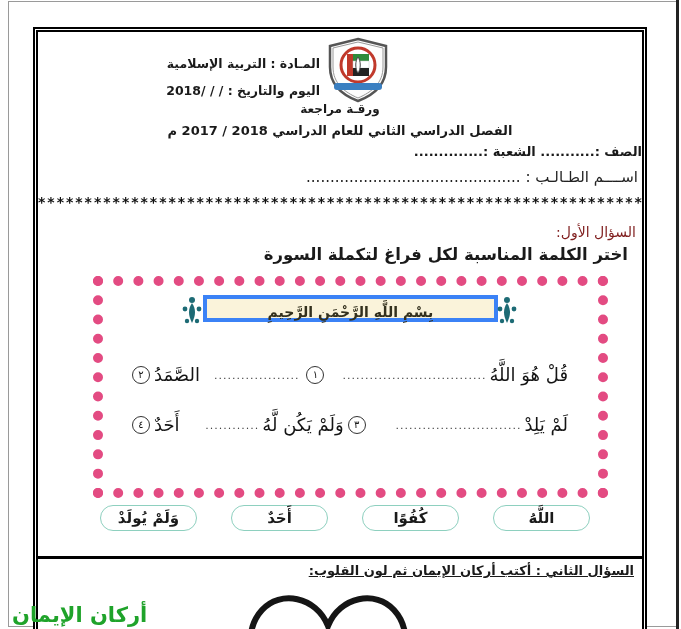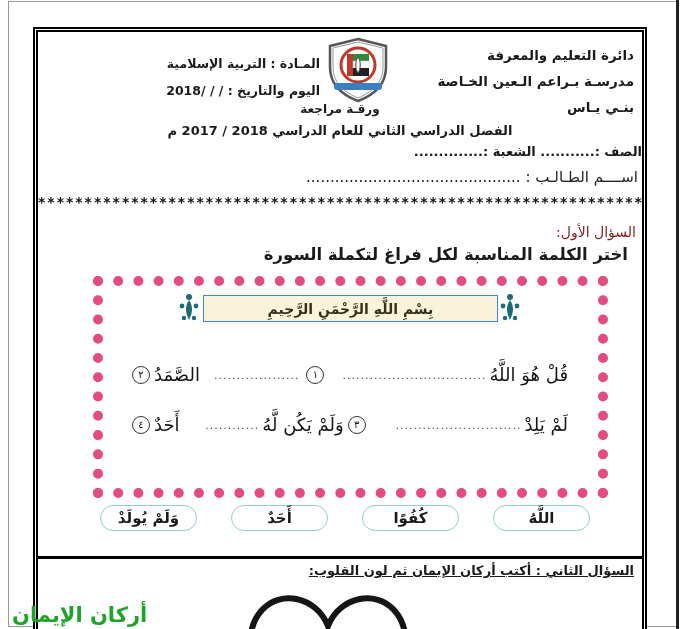--- a/index.html
+++ b/index.html
@@ -37,21 +37,21 @@
     overflow:hidden; color:#111; }
 
   .q1-label { position:absolute; top:192px; right:6px; direction:rtl;
     font-size:14px; color:#7f1d1d; }
   .q1-inst { position:absolute; top:213px; right:14px; direction:rtl;
     font-size:16.5px; font-weight:bold; }
 
   .qbox { position:absolute; left:55px; top:244px; width:515px; height:222px;
     border:10px dotted #e34b82; background:#fff; }
   .banner { position:relative; margin:9px auto 0; width:295px; height:27px;
-    background:#faf3da; border:1px solid #3b82f6; text-align:center;
+    background:#faf3da; border:4px solid #3b82f6; text-align:center;
     line-height:26px; font-weight:bold; font-size:14px; direction:rtl; color:#33301d; }
   .banner .orn { position:absolute; top:-4px; width:22px; height:32px; }
   .banner .orn.l { left:-26px; } .banner .orn.r { right:-24px; }
 
   .verse { position:absolute; left:25px; right:30px; display:flex; direction:rtl;
     align-items:baseline; font-size:18px; color:#141414; }
   .verse.v1 { top:78px; } .verse.v2 { top:128px; }
   .verse .w { white-space:nowrap; }
   .verse .dots { flex:1 1 auto; min-width:0; overflow:hidden; font-size:11px;
     letter-spacing:1px; color:#444; align-self:flex-end; padding:0 3px 3px; white-space:nowrap; }
@@ -75,25 +75,20 @@
     font-family:"DejaVu Sans", sans-serif; }
 </style>
 </head>
 <body>
 
 <div class="scan-edge"></div>
 <div class="scan-right"></div>
 
 <div class="frame">
 
-  <div class="hdr-right">
-    <div>دائرة التعليم والمعرفة</div>
-    <div>مدرسـة بـراعم الـعين الخـاصة</div>
-    <div>بنـي يـاس</div>
-  </div>
 
   <svg class="logo" viewBox="0 0 72 66">
     <path d="M36 2 L64 9 L64 30 C64 48 52 58 36 64 C20 58 8 48 8 30 L8 9 Z" fill="#fdfdfd" stroke="#555" stroke-width="2.5"></path>
     <path d="M36 5 L61 11 L61 30 C61 46 50 55 36 61 C22 55 11 46 11 30 L11 11 Z" fill="none" stroke="#999" stroke-width="1"></path>
     <circle cx="36" cy="28" r="17" fill="#ffffff" stroke="#c0392b" stroke-width="3"></circle>
     <rect x="25" y="17" width="6" height="22" fill="#c0392b"></rect>
     <rect x="31" y="17" width="16" height="7" fill="#2e8b3a"></rect>
     <rect x="31" y="24" width="16" height="7" fill="#ffffff" stroke="#ccc" stroke-width="0.5"></rect>
     <rect x="31" y="31" width="16" height="8" fill="#222222"></rect>
     <path d="M36 20 C33 24 33 32 36 36 C39 32 39 24 36 20 Z" fill="#ffffff" stroke="#444" stroke-width="1"></path>

